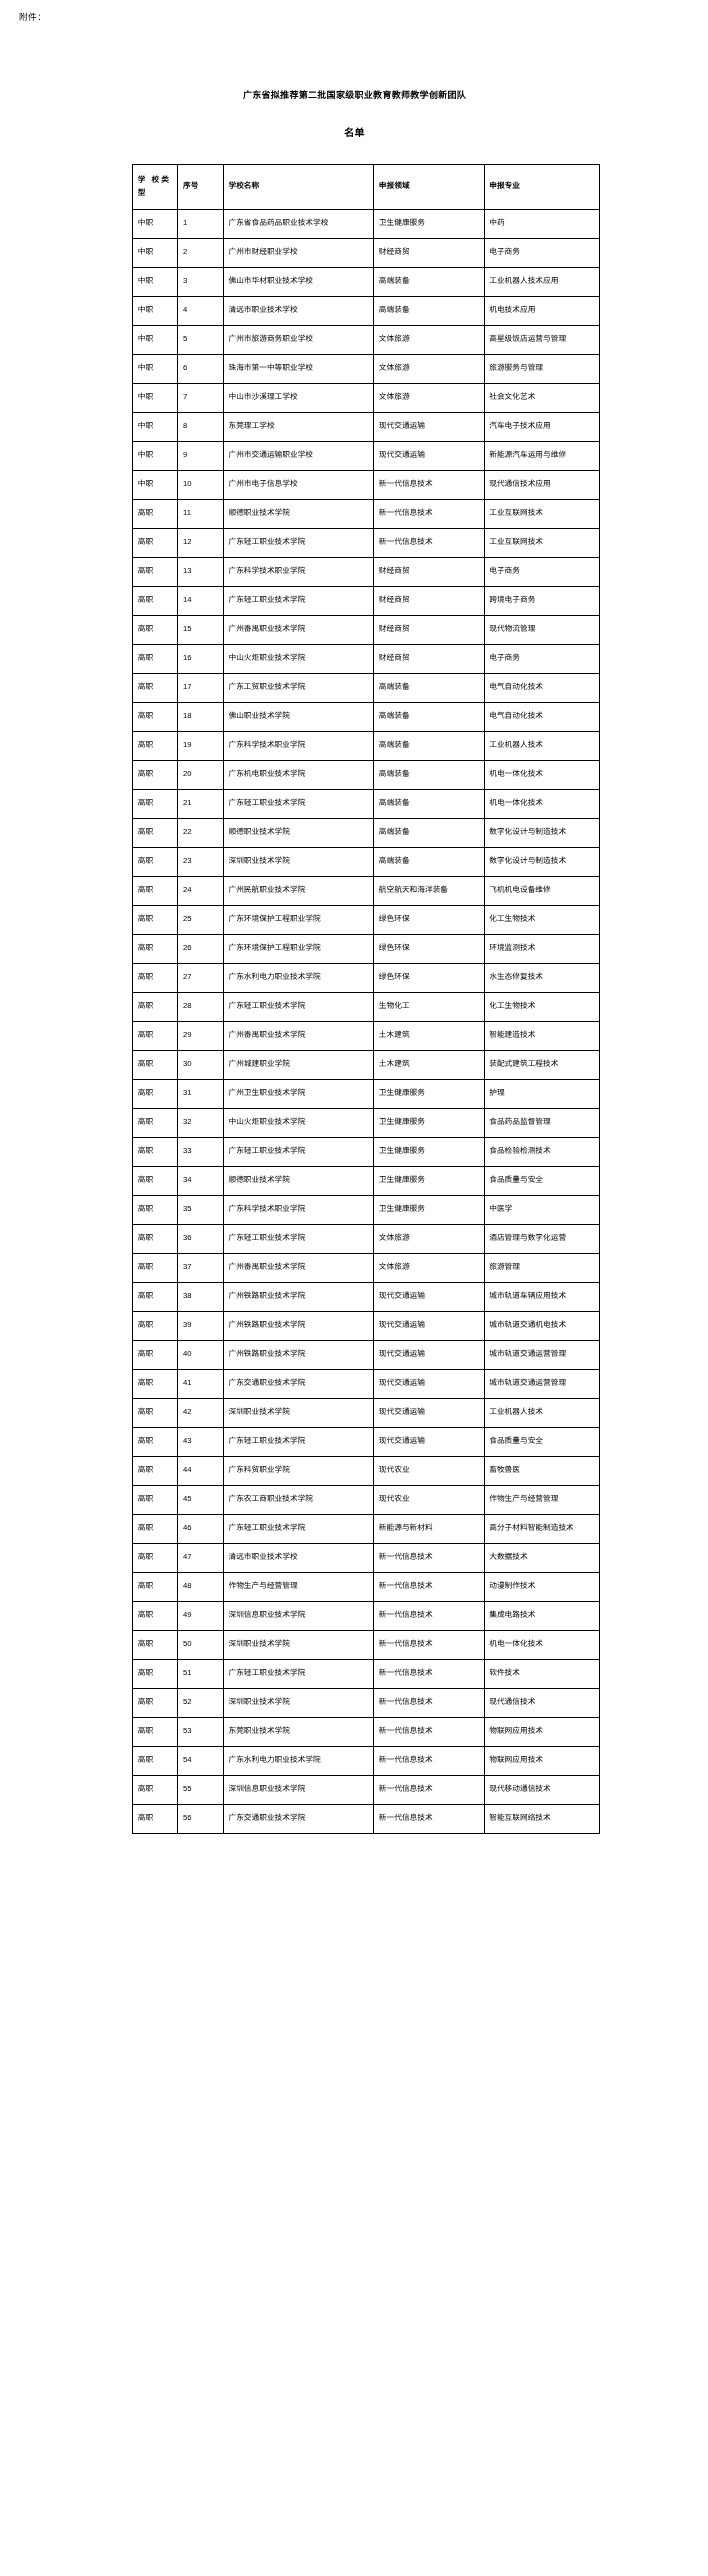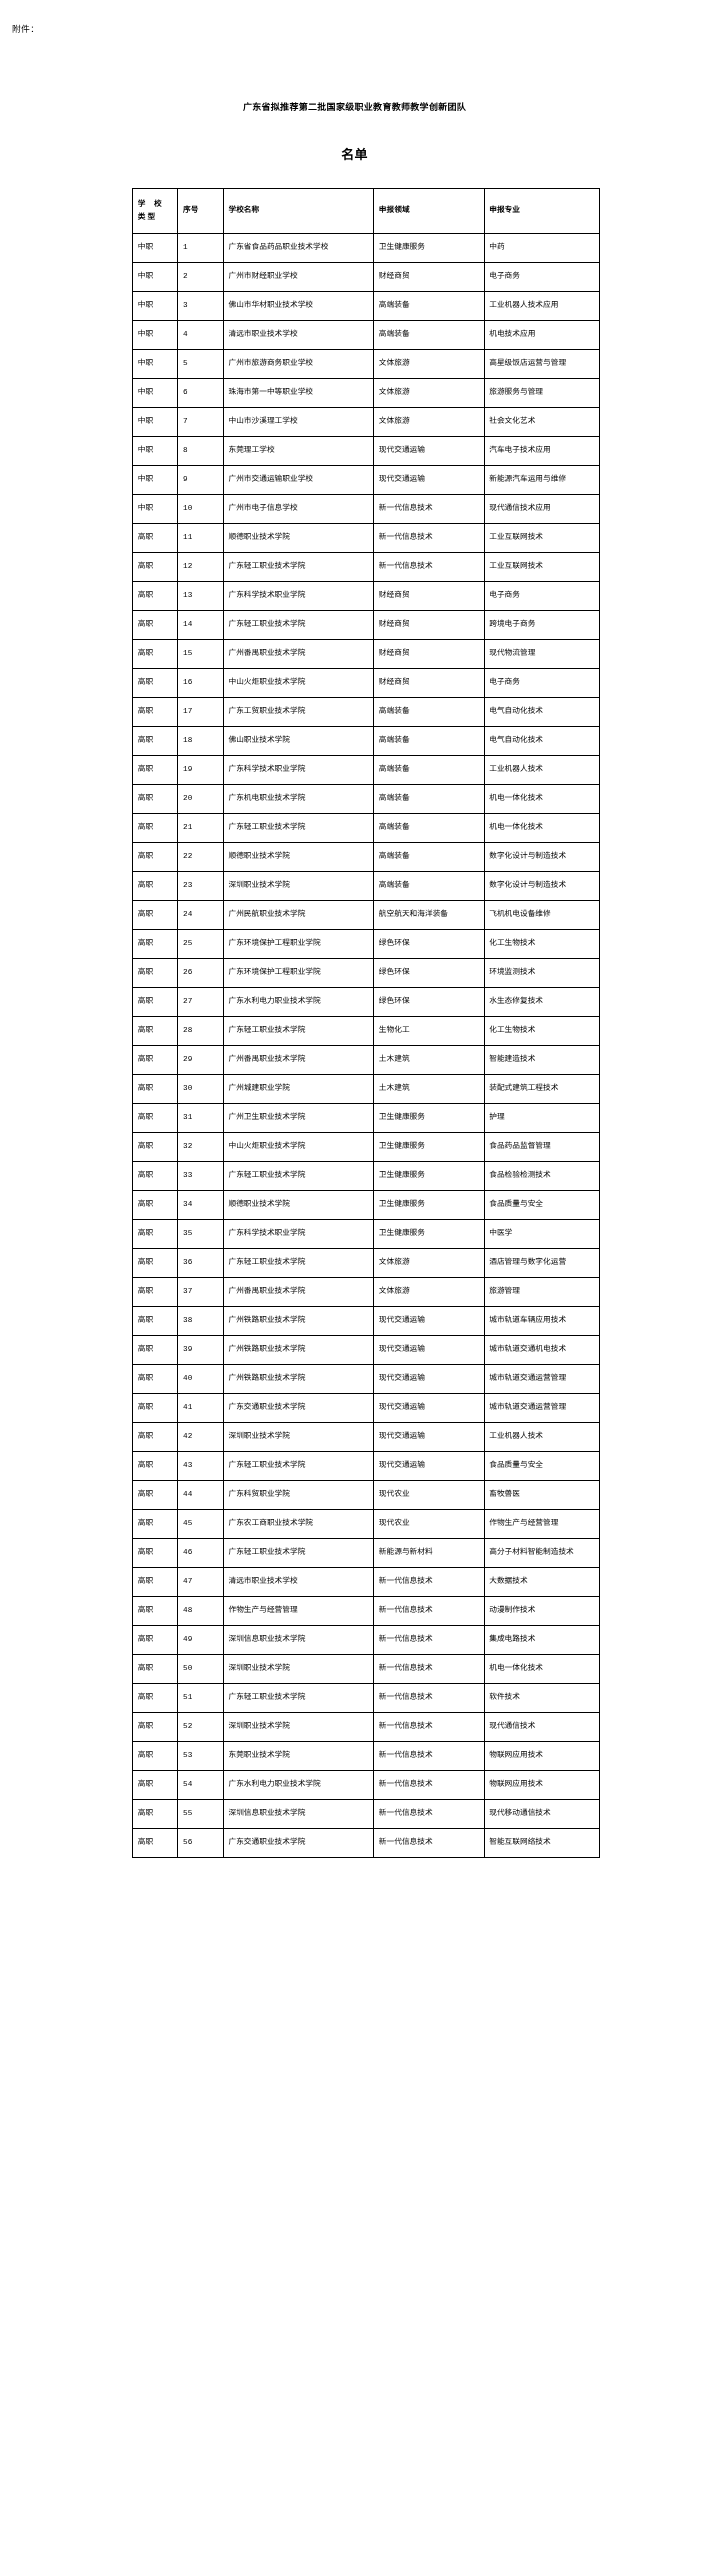--- a/index.html
+++ b/index.html
@@ -17,50 +17,49 @@
   }
   .page {
     width: 709px;
     min-height: 2576px;
     box-sizing: border-box;
     padding: 0;
     position: relative;
   }
   .attachment-label {
     position: absolute;
-    left: 12px;
+    left: 19px;
     top: 8px;
     font-size: 8.8px;
     line-height: 1.2;
     letter-spacing: 0.3px;
     white-space: nowrap;
   }
   .doc-title {
     text-align: center;
     font-size: 9px;
     font-weight: 700;
     letter-spacing: 0.3px;
-    margin: 16px;
+    margin: 4px;
     padding-top: 85px;
     line-height: 1.4;
   }
   .doc-subtitle {
     text-align: center;
-    font-size: 13px;
+    font-size: 10px;
     font-weight: 700;
     letter-spacing: 0.3px;
     margin: 8px;
     padding-top: 16px;
     line-height: 1.4;
   }
   .table-wrap {
     margin-top: 24px;
     padding-left: 132px;
     padding-right: 16px;
-    font-family: Liberation Mono, monospace;
   }
   table.roster {
     border-collapse: collapse;
     table-layout: fixed;
     width: 444px;
     font-size: 7.7px;
   }
   table.roster td,
   table.roster th {
     border: 0.7px solid #000000;

